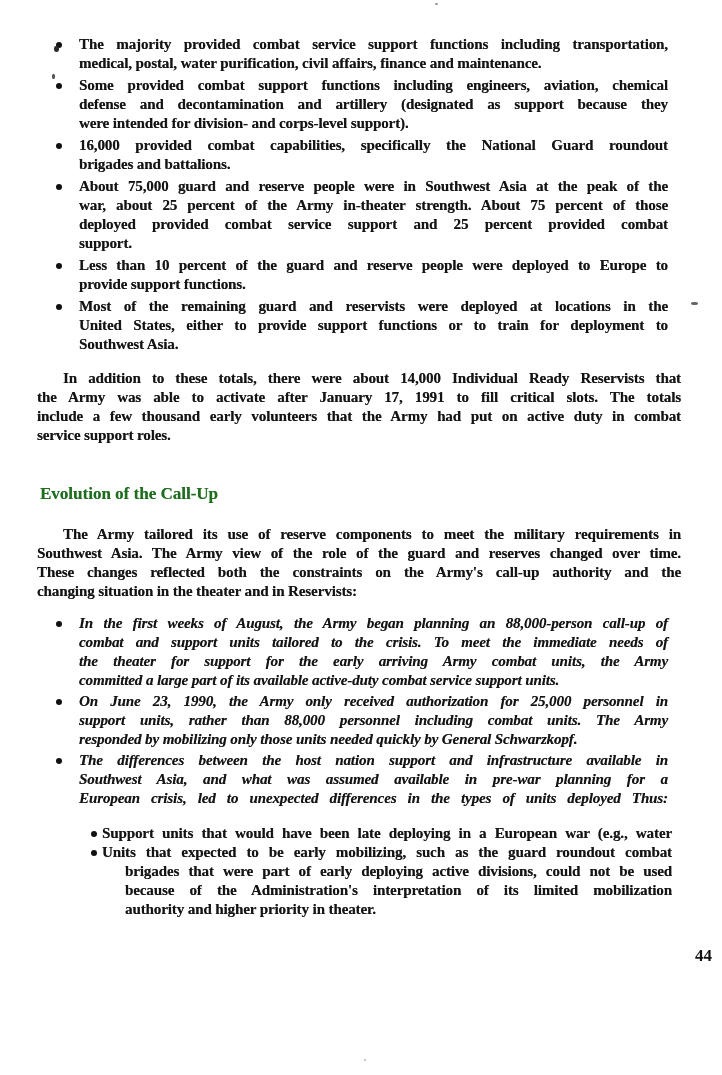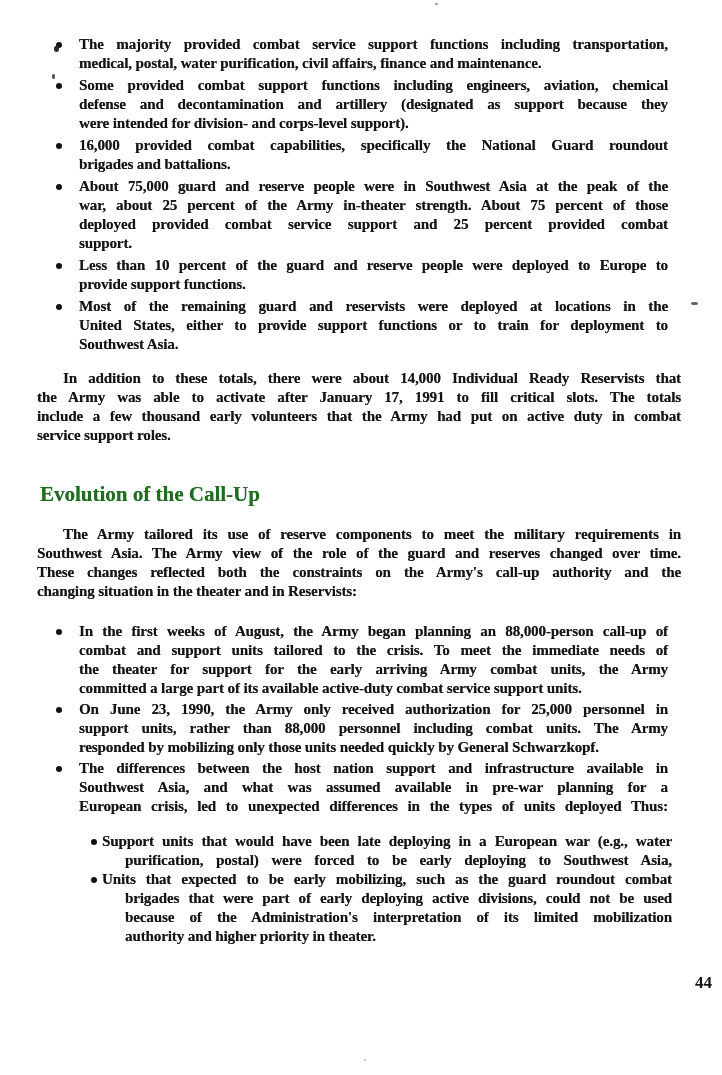--- a/index.html
+++ b/index.html
@@ -14,32 +14,32 @@
     text-shadow:0.2px 0.2px 0.45px rgba(0,0,0,0.55);
     white-space:normal;
   }
   .jl{text-align:justify;text-align-last:justify;}
   .ll{text-align:left;text-align-last:left;}
 
   
   .bitem{position:relative;margin-left:79px;width:589px;margin-bottom:3px;}
   .bitem .bdot{position:absolute;left:-23px;top:7px;width:6px;height:6px;border-radius:50%;background:#111;}
   .toplist{padding-top:35px;}
-  .midlist{margin-top:21px;}
+  .midlist{margin-top:13px;font-style:italic;}
   .midlist .bitem{margin-bottom:2px;}
 
   
   .para{margin-left:37px;width:644px;}
   .para .l1{text-indent:26px;}
   .para1{margin-top:15px;}
   .para2{margin-top:21px;}
 
   
   .heading{
-    margin:39px 0 0 40px;font-size:21px;line-height:20px;
+    margin:39px 0 0 40px;font-size:17px;line-height:20px;
     text-shadow:0.2px 0.2px 0.4px rgba(0,60,0,0.5);
   }
 
   
   .sublist{margin-top:16px;}
   .sitem{position:relative;margin-left:125px;width:547px;}
   .sitem .bdot{position:absolute;left:-34px;top:7px;width:6px;height:6px;border-radius:50%;background:#111;}
   .sitem .l1{text-indent:-23px;}
 
   
@@ -124,21 +124,20 @@
         <div class="line jl">The differences between the host nation support and infrastructure available in</div>
         <div class="line jl">Southwest Asia, and what was assumed available in pre-war planning for a</div>
         <div class="line jl">European crisis, led to unexpected differences in the types of units deployed Thus:</div>
       </div>
     </div>
 
   <div class="sublist">
       <div class="sitem">
         <span class="bdot"></span>
         <div class="line jl l1">Support units that would have been late deploying in a European war (e.g., water</div>
-        <div class="line jl">purification, postal) were forced to be early deploying to Southwest Asia,</div>
       </div>
       <div class="sitem">
         <span class="bdot"></span>
         <div class="line jl l1">Units that expected to be early mobilizing, such as the guard roundout combat</div>
         <div class="line jl">brigades that were part of early deploying active divisions, could not be used</div>
         <div class="line jl">because of the Administration's interpretation of its limited mobilization</div>
         <div class="line ll">authority and higher priority in theater.</div>
       </div>
     </div>
 

